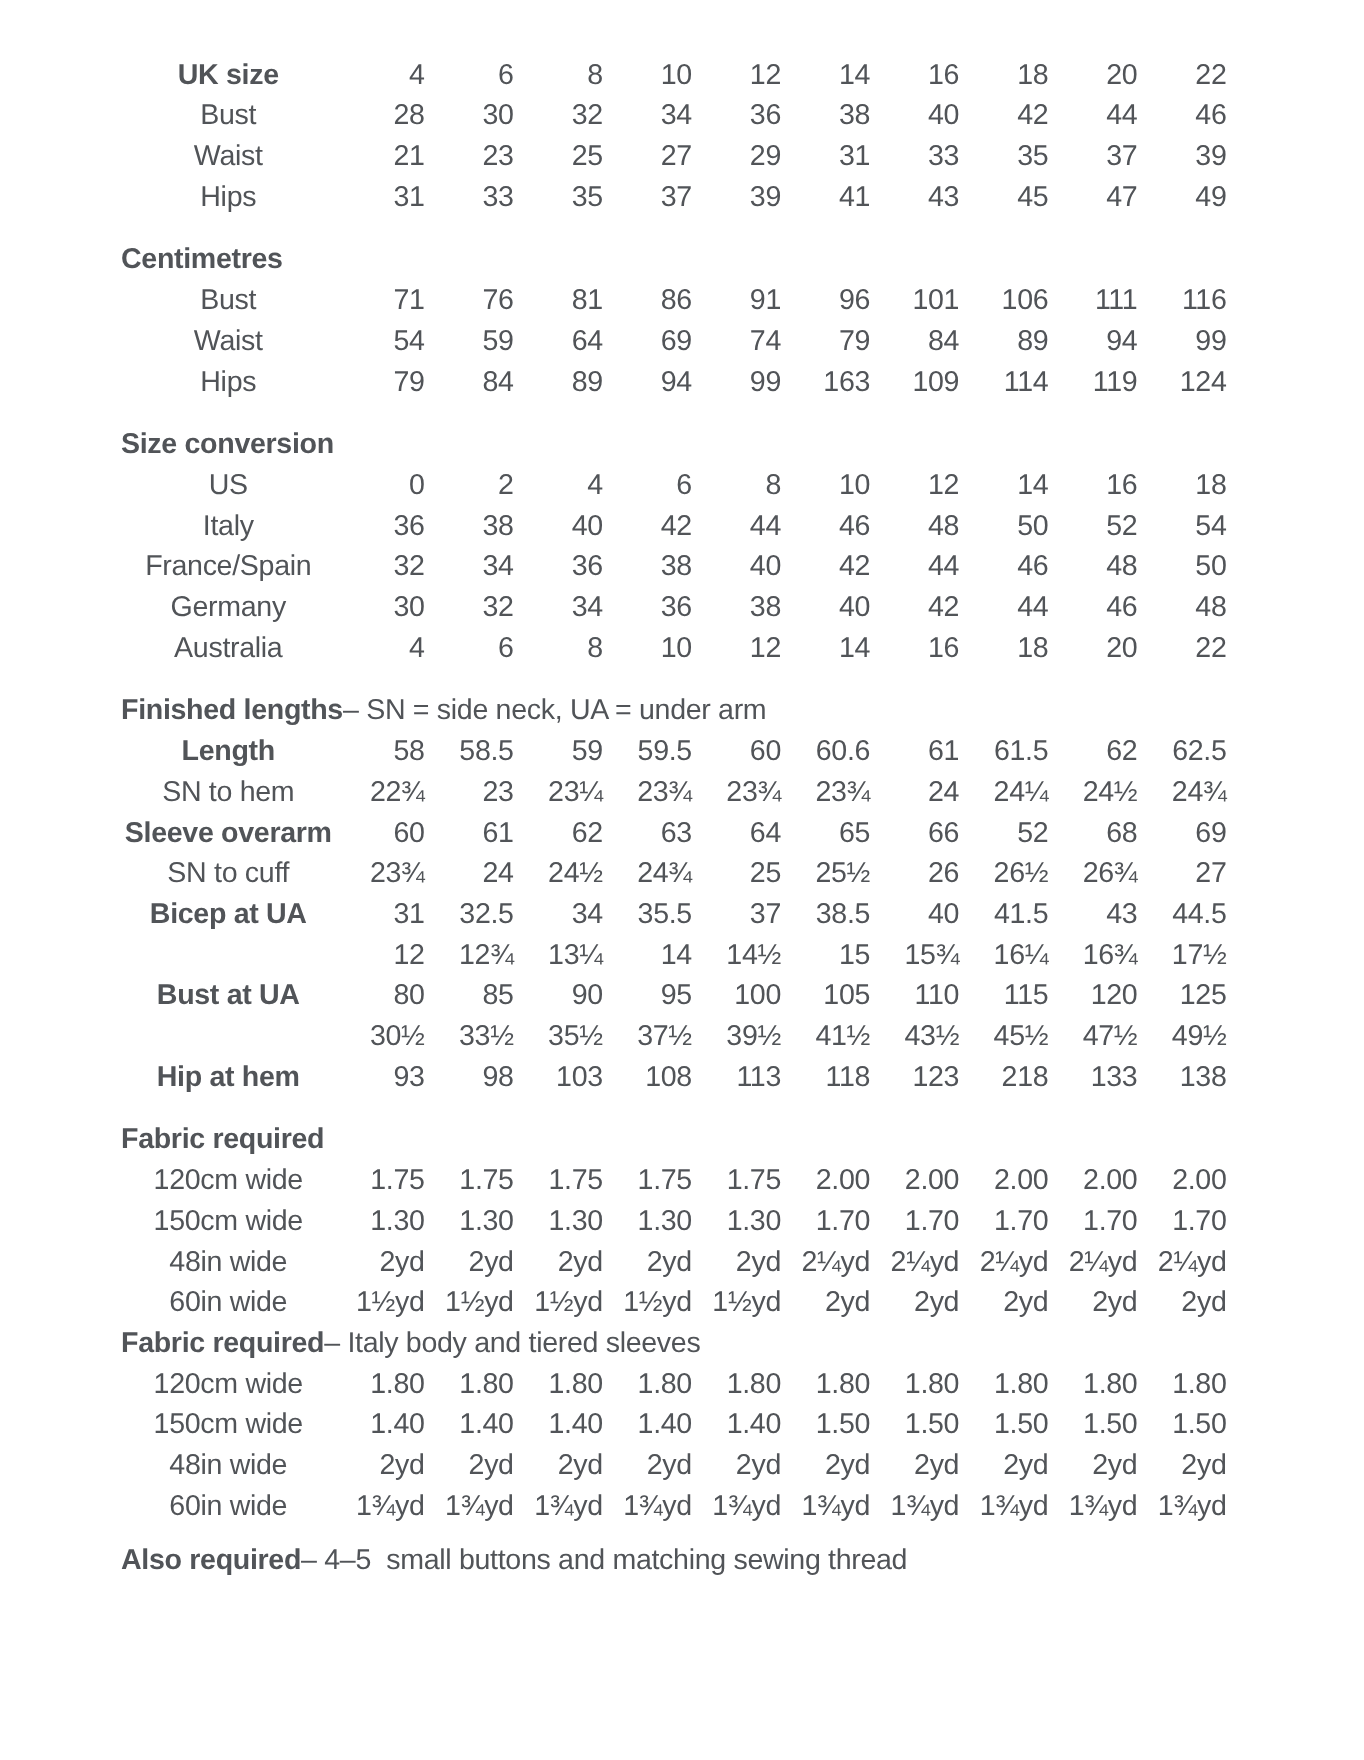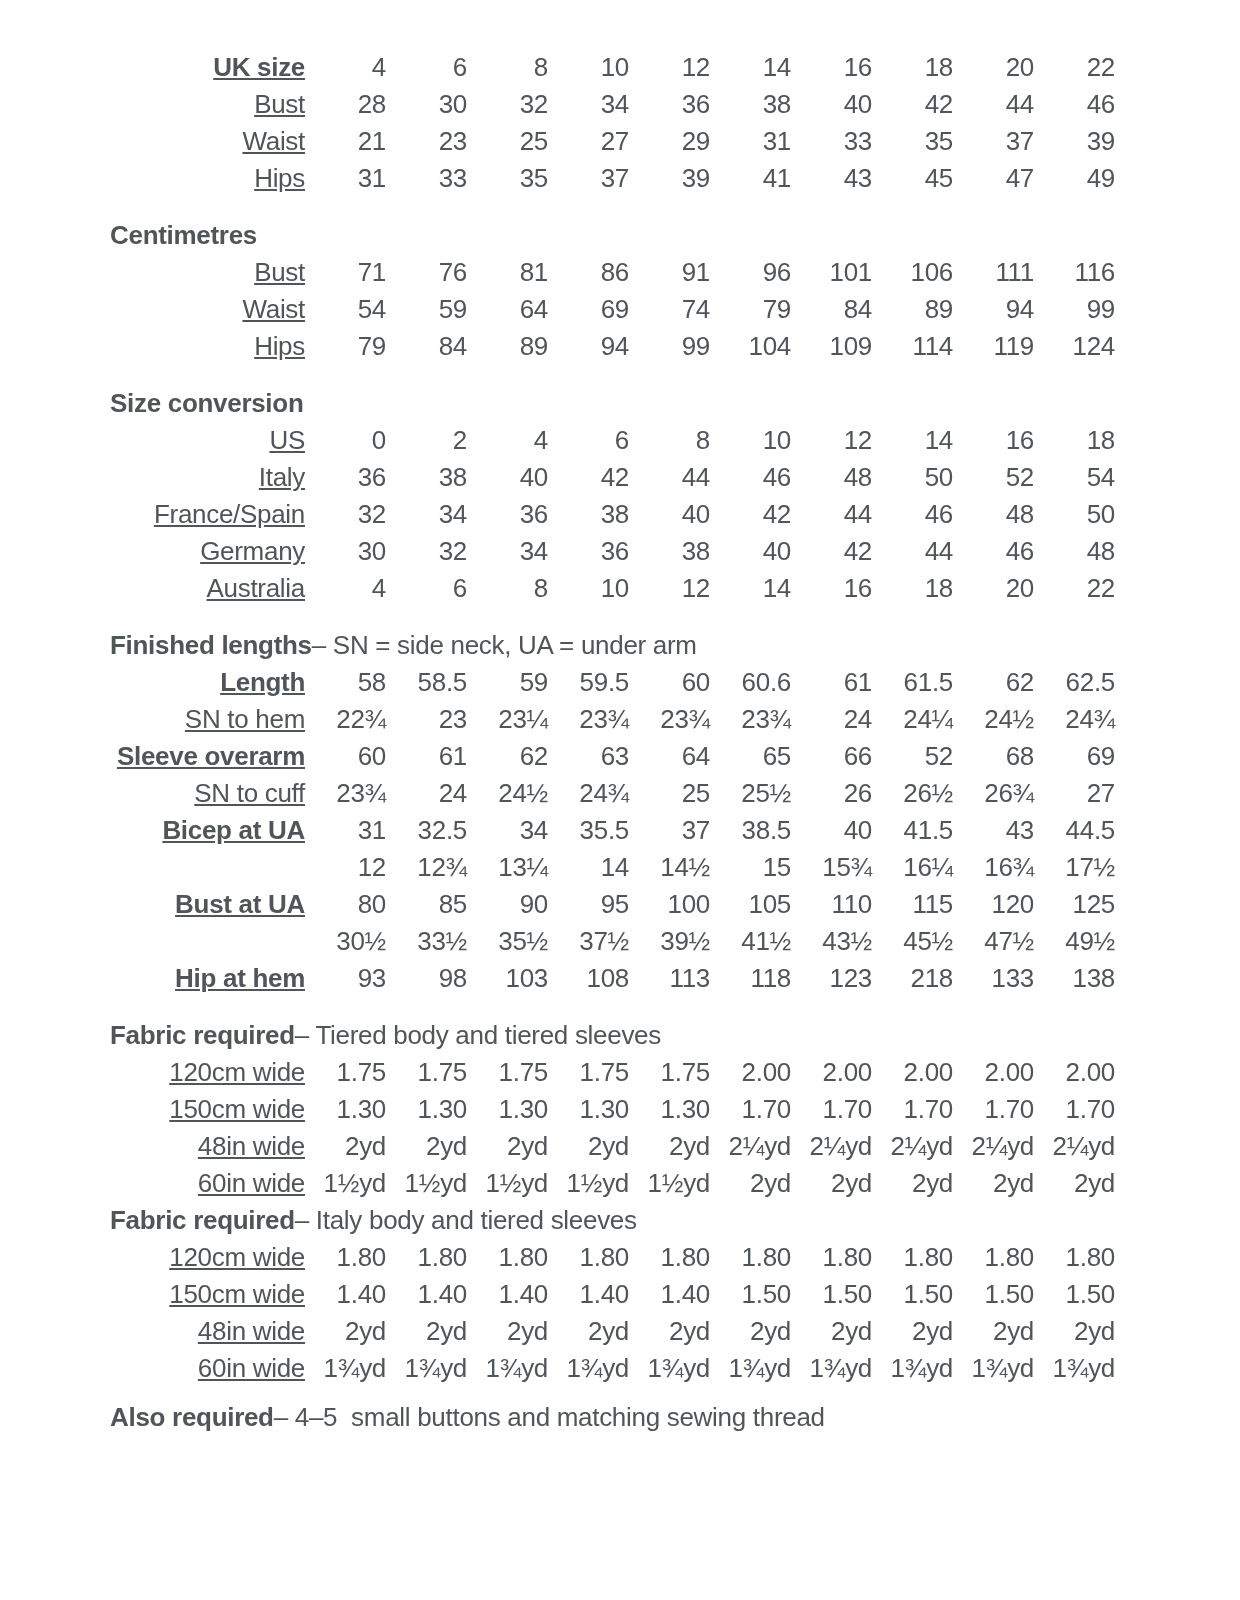--- a/index.html
+++ b/index.html
@@ -20,22 +20,21 @@
     align-items: baseline;
     line-height: 37px;
     height: 37px;
     font-size: 26px;
     letter-spacing: -0.3px;
     white-space: nowrap;
   }
   .label {
     flex: 0 0 195px;
     width: 195px;
-    text-align: right;
-    text-decoration: underline;
+    text-align: center;
   }
   .cell {
     flex: 0 0 81px;
     width: 81px;
     text-align: right;
   }
   .b { font-weight: 700; }
   .gap { margin-top: 20px; }
   .footer-row { margin-top: 12px; }
   .heading-row span { display: inline; }
@@ -126,21 +125,21 @@
         <span class="cell">94</span>
         <span class="cell">99</span>
       </div>
       <div class="row">
         <span class="label">Hips</span>
         <span class="cell">79</span>
         <span class="cell">84</span>
         <span class="cell">89</span>
         <span class="cell">94</span>
         <span class="cell">99</span>
-        <span class="cell">104</span>
+        <span class="cell">163</span>
         <span class="cell">109</span>
         <span class="cell">114</span>
         <span class="cell">119</span>
         <span class="cell">124</span>
       </div>
       <div class="row heading-row gap">
         <span class="b">Size conversion</span>
       </div>
       <div class="row">
         <span class="label">US</span>
@@ -323,21 +322,20 @@
         <span class="cell">108</span>
         <span class="cell">113</span>
         <span class="cell">118</span>
         <span class="cell">123</span>
         <span class="cell">218</span>
         <span class="cell">133</span>
         <span class="cell">138</span>
       </div>
       <div class="row heading-row gap">
         <span class="b">Fabric required</span>
-        <span> – Tiered body and tiered sleeves</span>
       </div>
       <div class="row">
         <span class="label">120cm wide</span>
         <span class="cell">1.75</span>
         <span class="cell">1.75</span>
         <span class="cell">1.75</span>
         <span class="cell">1.75</span>
         <span class="cell">1.75</span>
         <span class="cell">2.00</span>
         <span class="cell">2.00</span>

